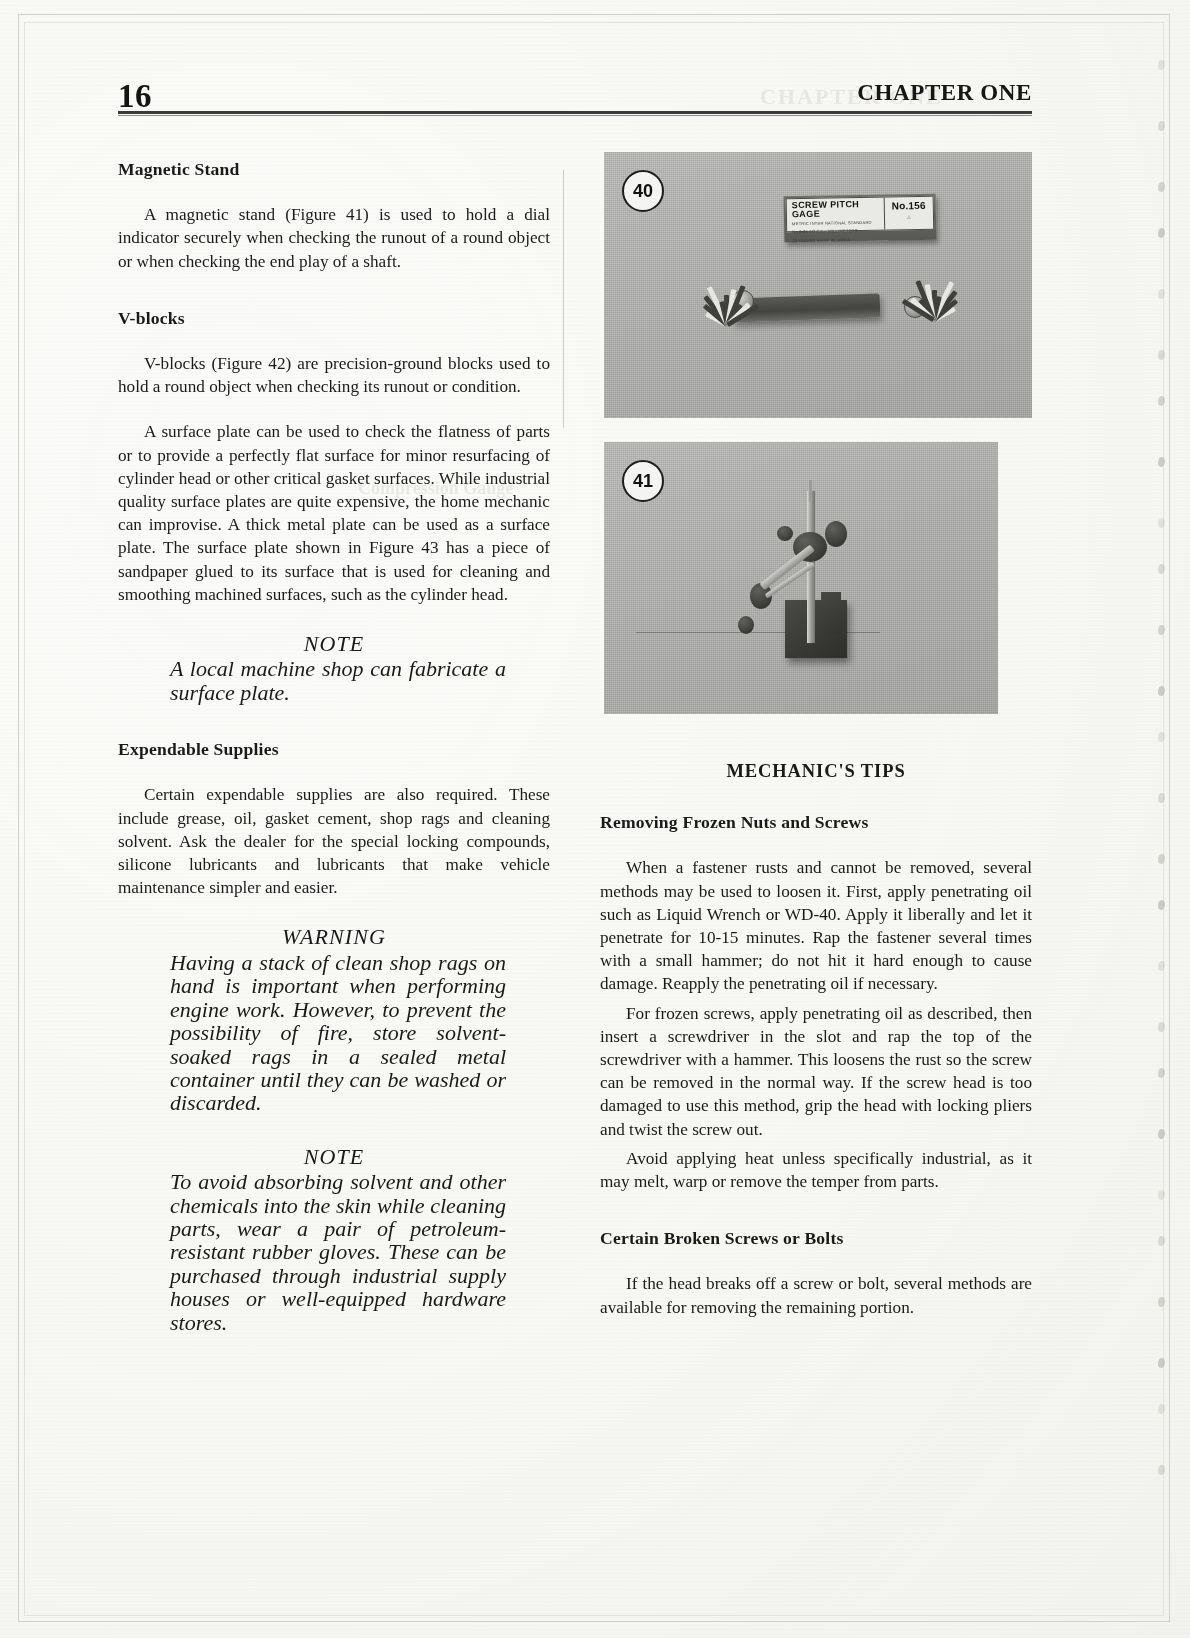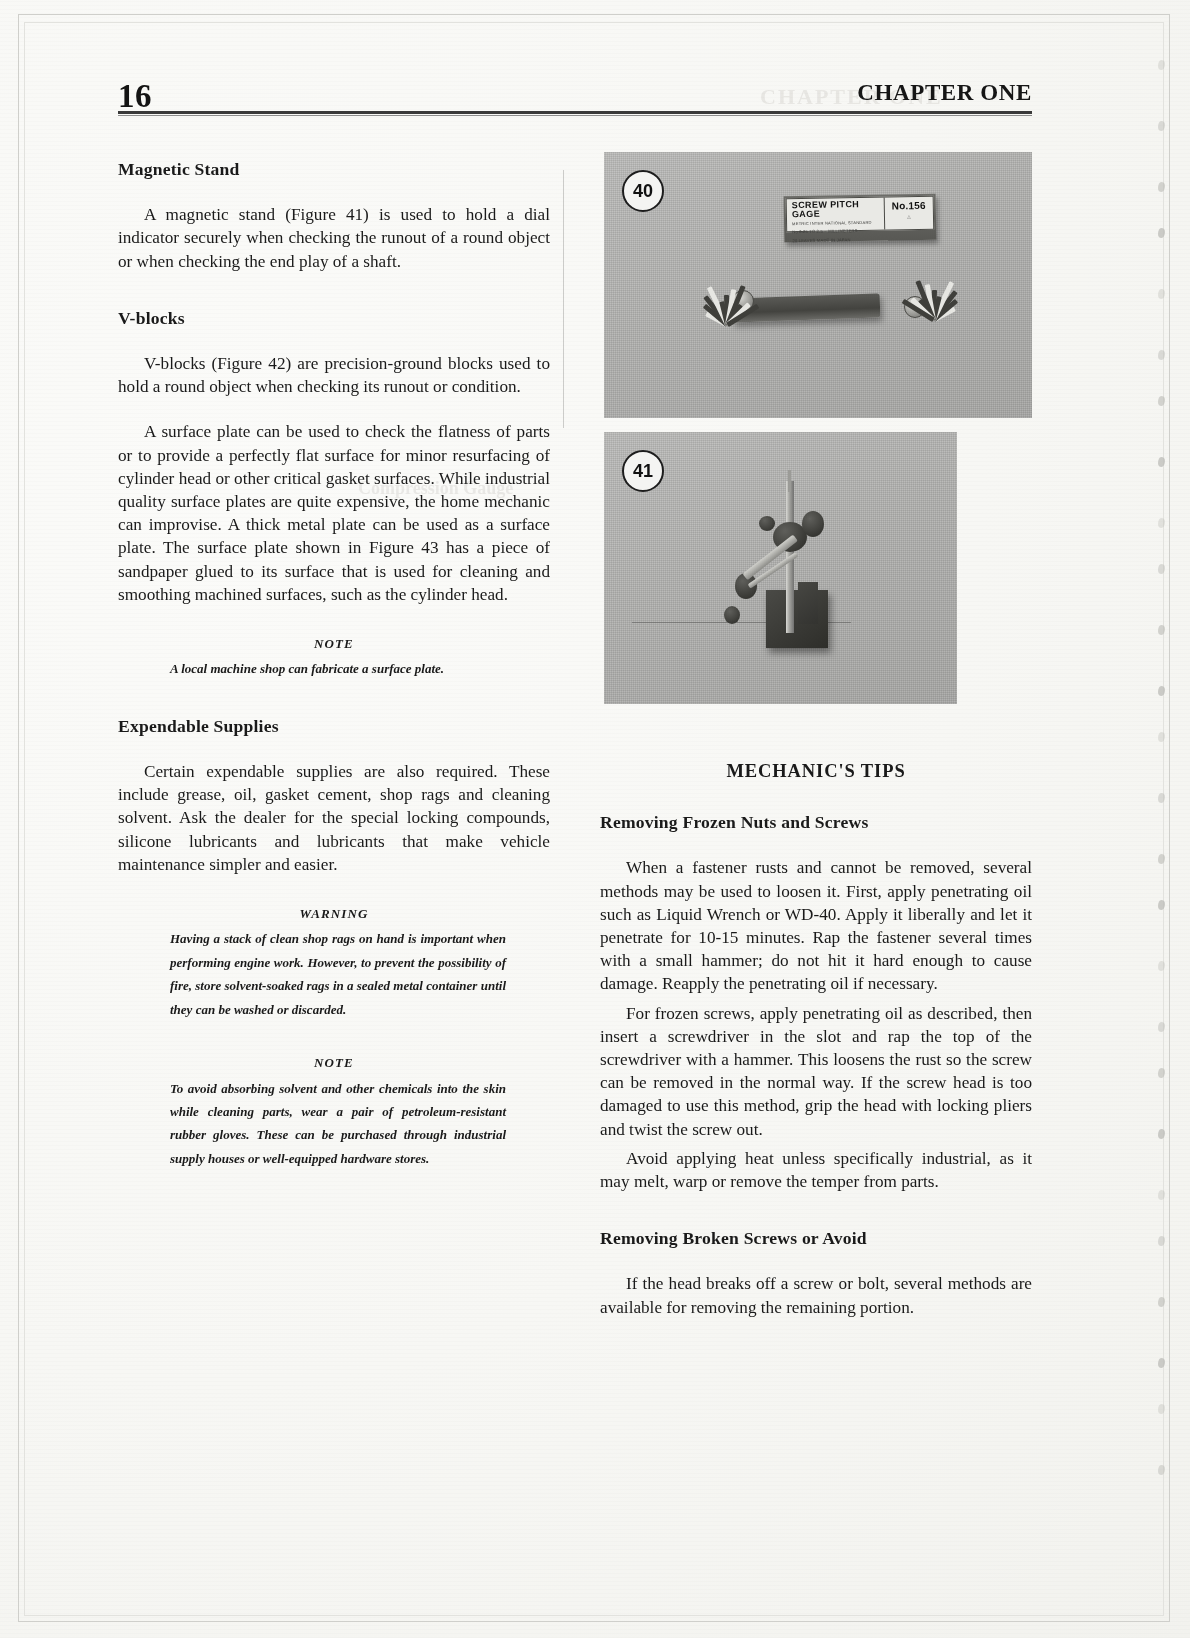--- a/index.html
+++ b/index.html
@@ -149,22 +149,21 @@
   }
   p.body.cont { text-indent: 26px; margin-bottom: 0; }
 
   .blk {
     margin: 26px 0 30px 0;
     padding-left: 52px;
     padding-right: 44px;
     font-style: italic;
     text-align: justify;
     line-height: 23.4px;
-    font-size: 13px;
-    font-weight: bold;
+    font-size: 22px;
   }
   .blk .cap {
     display: block;
     text-align: center;
     font-style: italic;
     margin-bottom: 2px;
     letter-spacing: 1.1px;
     padding-right: 8px;
   }
 
@@ -188,21 +187,21 @@
 
   
   .figure {
     position: absolute;
     left: 604px;
     box-sizing: border-box;
     overflow: hidden;
     background: #b4b4b2;
   }
   #fig-40 { top: 152px; width: 428px; height: 266px; text-decoration: underline; }
-  #fig-41 { top: 432px; width: 353px; height: 272px; }
+  #fig-41 { top: 442px; width: 394px; height: 272px; }
 
   .photo-bg {
     position: absolute;
     inset: 0;
     background:
       repeating-linear-gradient(0deg, rgba(255,255,255,0.05) 0 1px, rgba(0,0,0,0.05) 1px 2px),
       repeating-linear-gradient(90deg, rgba(255,255,255,0.05) 0 1px, rgba(0,0,0,0.05) 1px 2px),
       linear-gradient(160deg, #bdbdbb 0%, #b2b2b0 45%, #a8a8a6 100%);
   }
 
@@ -546,20 +545,20 @@
     <p class="body cont">
       <span>When a fastener rusts and cannot be removed, several methods may be used to loosen it. First, apply penetrating oil such as Liquid Wrench or WD-40. Apply it liberally and let it penetrate for 10-15 minutes. Rap the fastener several times with a small hammer; do not hit it hard enough to cause damage. Reapply the penetrating oil if necessary.</span>
     </p>
     <p class="body cont">
       <span>For frozen screws, apply penetrating oil as described, then insert a screwdriver in the slot and rap the top of the screwdriver with a hammer. This loosens the rust so the screw can be removed in the normal way. If the screw head is too damaged to use this method, grip the head with locking pliers and twist the screw out.</span>
     </p>
     <p class="body">
       <span>Avoid applying heat unless specifically industrial, as it may melt, warp or remove the temper from parts.</span>
     </p>
 
-    <h3 class="sec spaced">Removing Broken Screws or Avoid</h3>
+    <h3 class="sec spaced">Certain Broken Screws or Bolts</h3>
     <p class="body">
       <span>If the head breaks off a screw or bolt, several methods are available for removing the remaining portion.</span>
     </p>
 
   </div>
 
 </div>
 
 </body></html>

